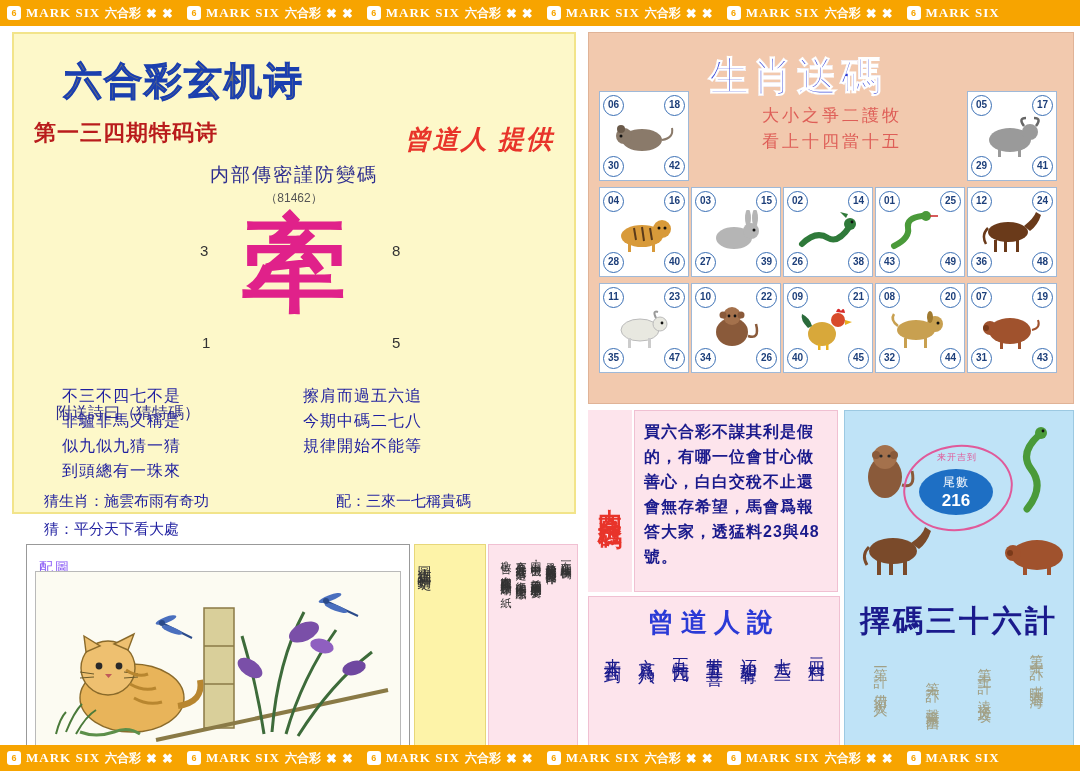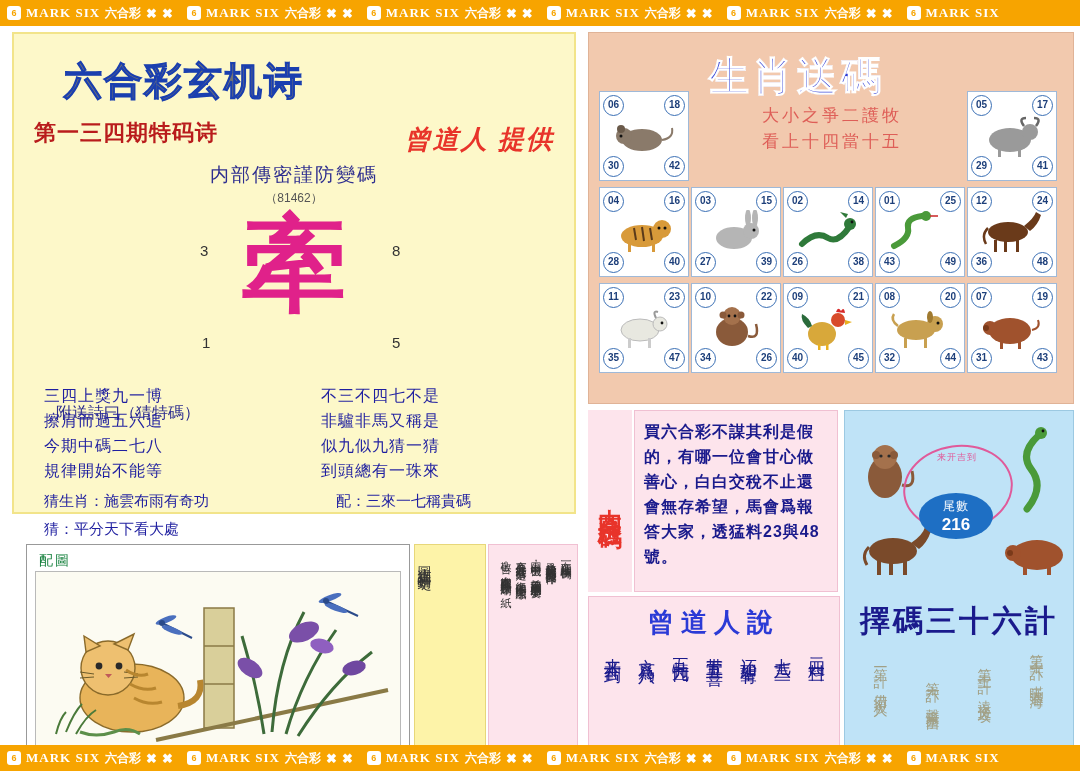--- a/index.html
+++ b/index.html
@@ -92,21 +92,21 @@
   .poem-foot1{position:absolute;left:30px;top:458px;font-size:15px;color:#1f1fa0;white-space:nowrap;}
   .poem-foot2{position:absolute;left:322px;top:458px;font-size:15px;color:#1f1fa0;white-space:nowrap;}
   .poem-foot3{position:absolute;left:30px;top:486px;font-size:15px;color:#1f1fa0;white-space:nowrap;}
 
   
   .pic-panel{
     position:absolute;left:18px;top:512px;width:382px;height:218px;
     background:#ffffff;border:1px solid #999;
   }
   .pic-label{
-    position:absolute;left:12px;top:7px;font-size:14px;color:#15803d;letter-spacing:2px;
+    position:absolute;left:12px;top:14px;font-size:14px;color:#8b5cf6;letter-spacing:2px;
   }
   .pic-frame{
     position:absolute;left:8px;top:26px;width:364px;height:182px;
     background:#fbfbf4;border:1px solid #b9b9b9;overflow:hidden;
   }
   .note-yellow{
     position:absolute;left:406px;top:512px;width:70px;height:218px;
     background:#fdf3a8;border:1px solid #e7d77a;
   }
   .note-yellow .vtext{
@@ -202,21 +202,20 @@
   
   .blue-panel{
     position:absolute;left:256px;top:378px;width:228px;height:352px;
     background:#bfe3f7;border:1px solid #9cc9e2;
   }
   .tail-circle{
     position:absolute;left:74px;top:58px;width:74px;height:46px;
     background:#1e6fc4;border-radius:50%;
     display:flex;flex-direction:column;align-items:center;justify-content:center;
     color:#ffffff;
-    margin-top:24px;
   }
   .tail-circle .t1{font-size:12px;letter-spacing:1px;}
   .tail-circle .t2{font-size:17px;font-weight:bold;}
   .stamp-ring{
     position:absolute;left:58px;top:34px;width:106px;height:82px;
     border:2px solid #e05a9a;border-radius:50%;transform:rotate(-8deg);
   }
   .stamp-text{
     position:absolute;left:70px;top:40px;width:84px;text-align:center;
     font-size:9px;color:#e05a9a;letter-spacing:1px;
@@ -299,21 +298,20 @@
       <div class="num-tl">3</div>
       <div class="num-tr">8</div>
       <div class="num-bl">1</div>
       <div class="num-br">5</div>
 
       <div class="big-char">牽</div>
 
       <div class="poem-attach">附送詩曰（猜特碼）</div>
 
       <div class="poem-lines">
-        <div class="cell">三四上獎九一博</div>
         <div class="cell right">不三不四七不是</div>
         <div class="cell">擦肩而過五六追</div>
         <div class="cell right">非驢非馬又稱是</div>
         <div class="cell">今期中碼二七八</div>
         <div class="cell right">似九似九猜一猜</div>
         <div class="cell">規律開始不能等</div>
         <div class="cell right">到頭總有一珠來</div>
       </div>
 
       <div class="poem-foot1">猜生肖：施雲布雨有奇功</div>

